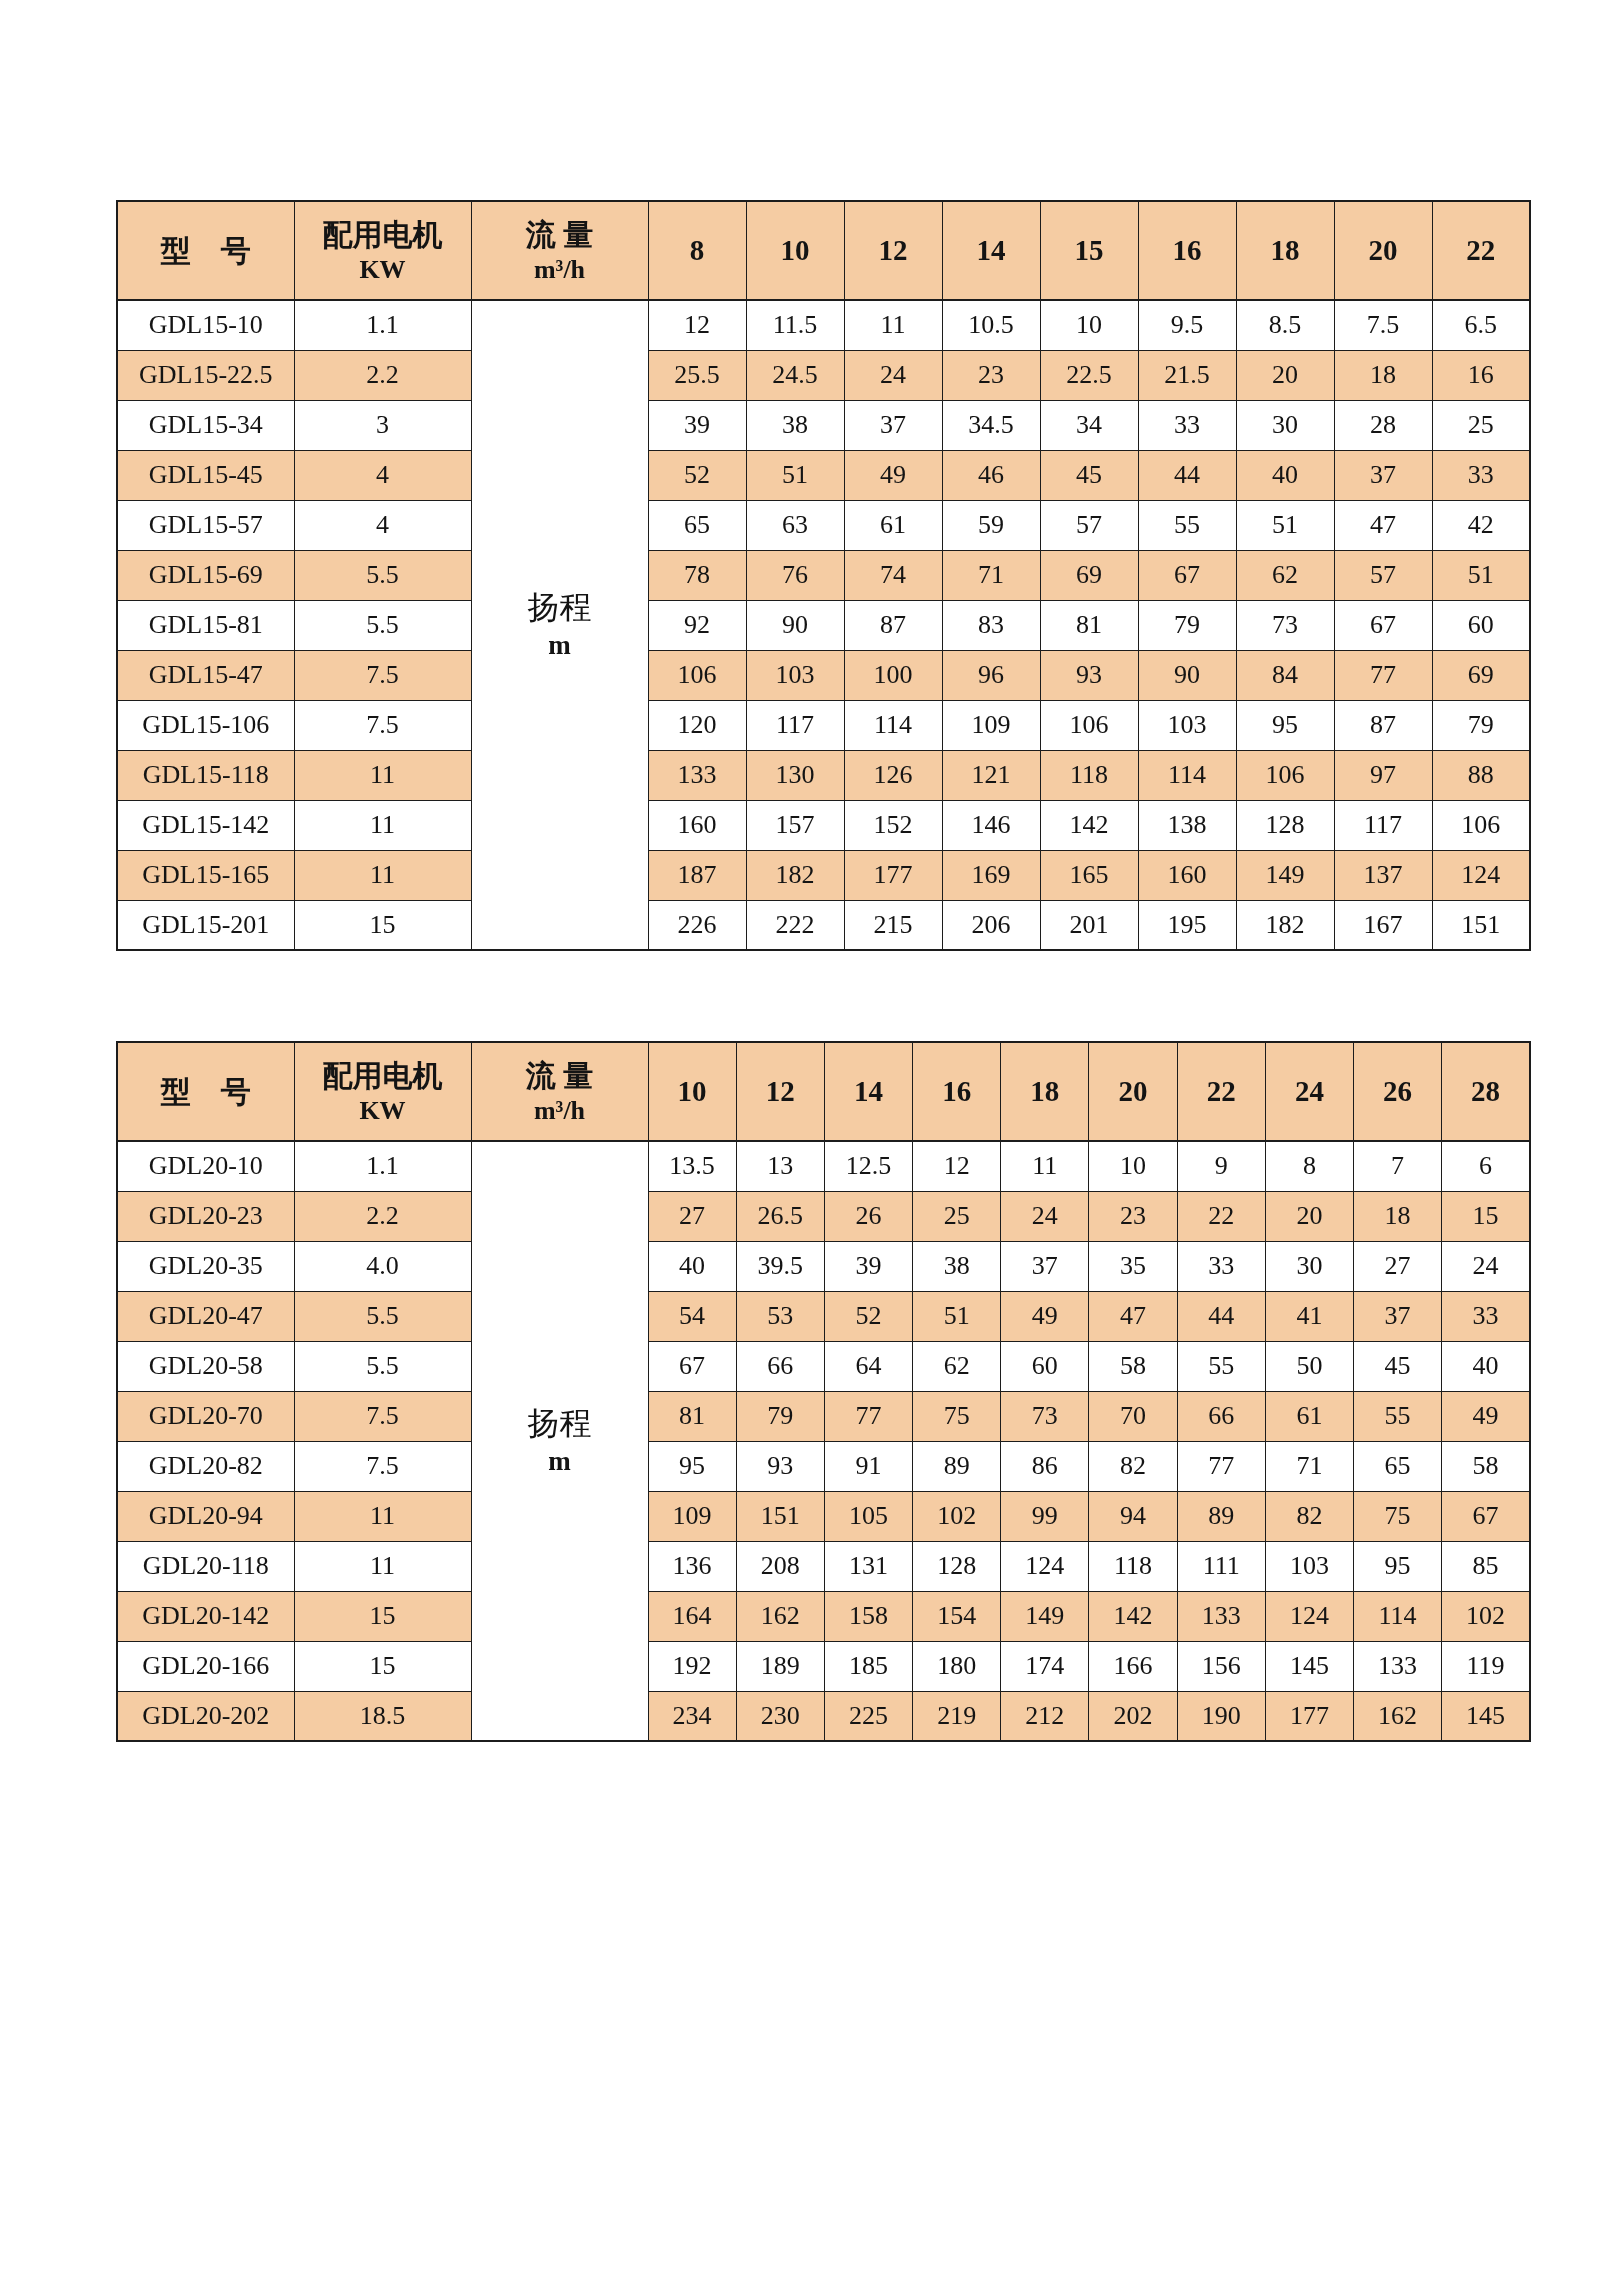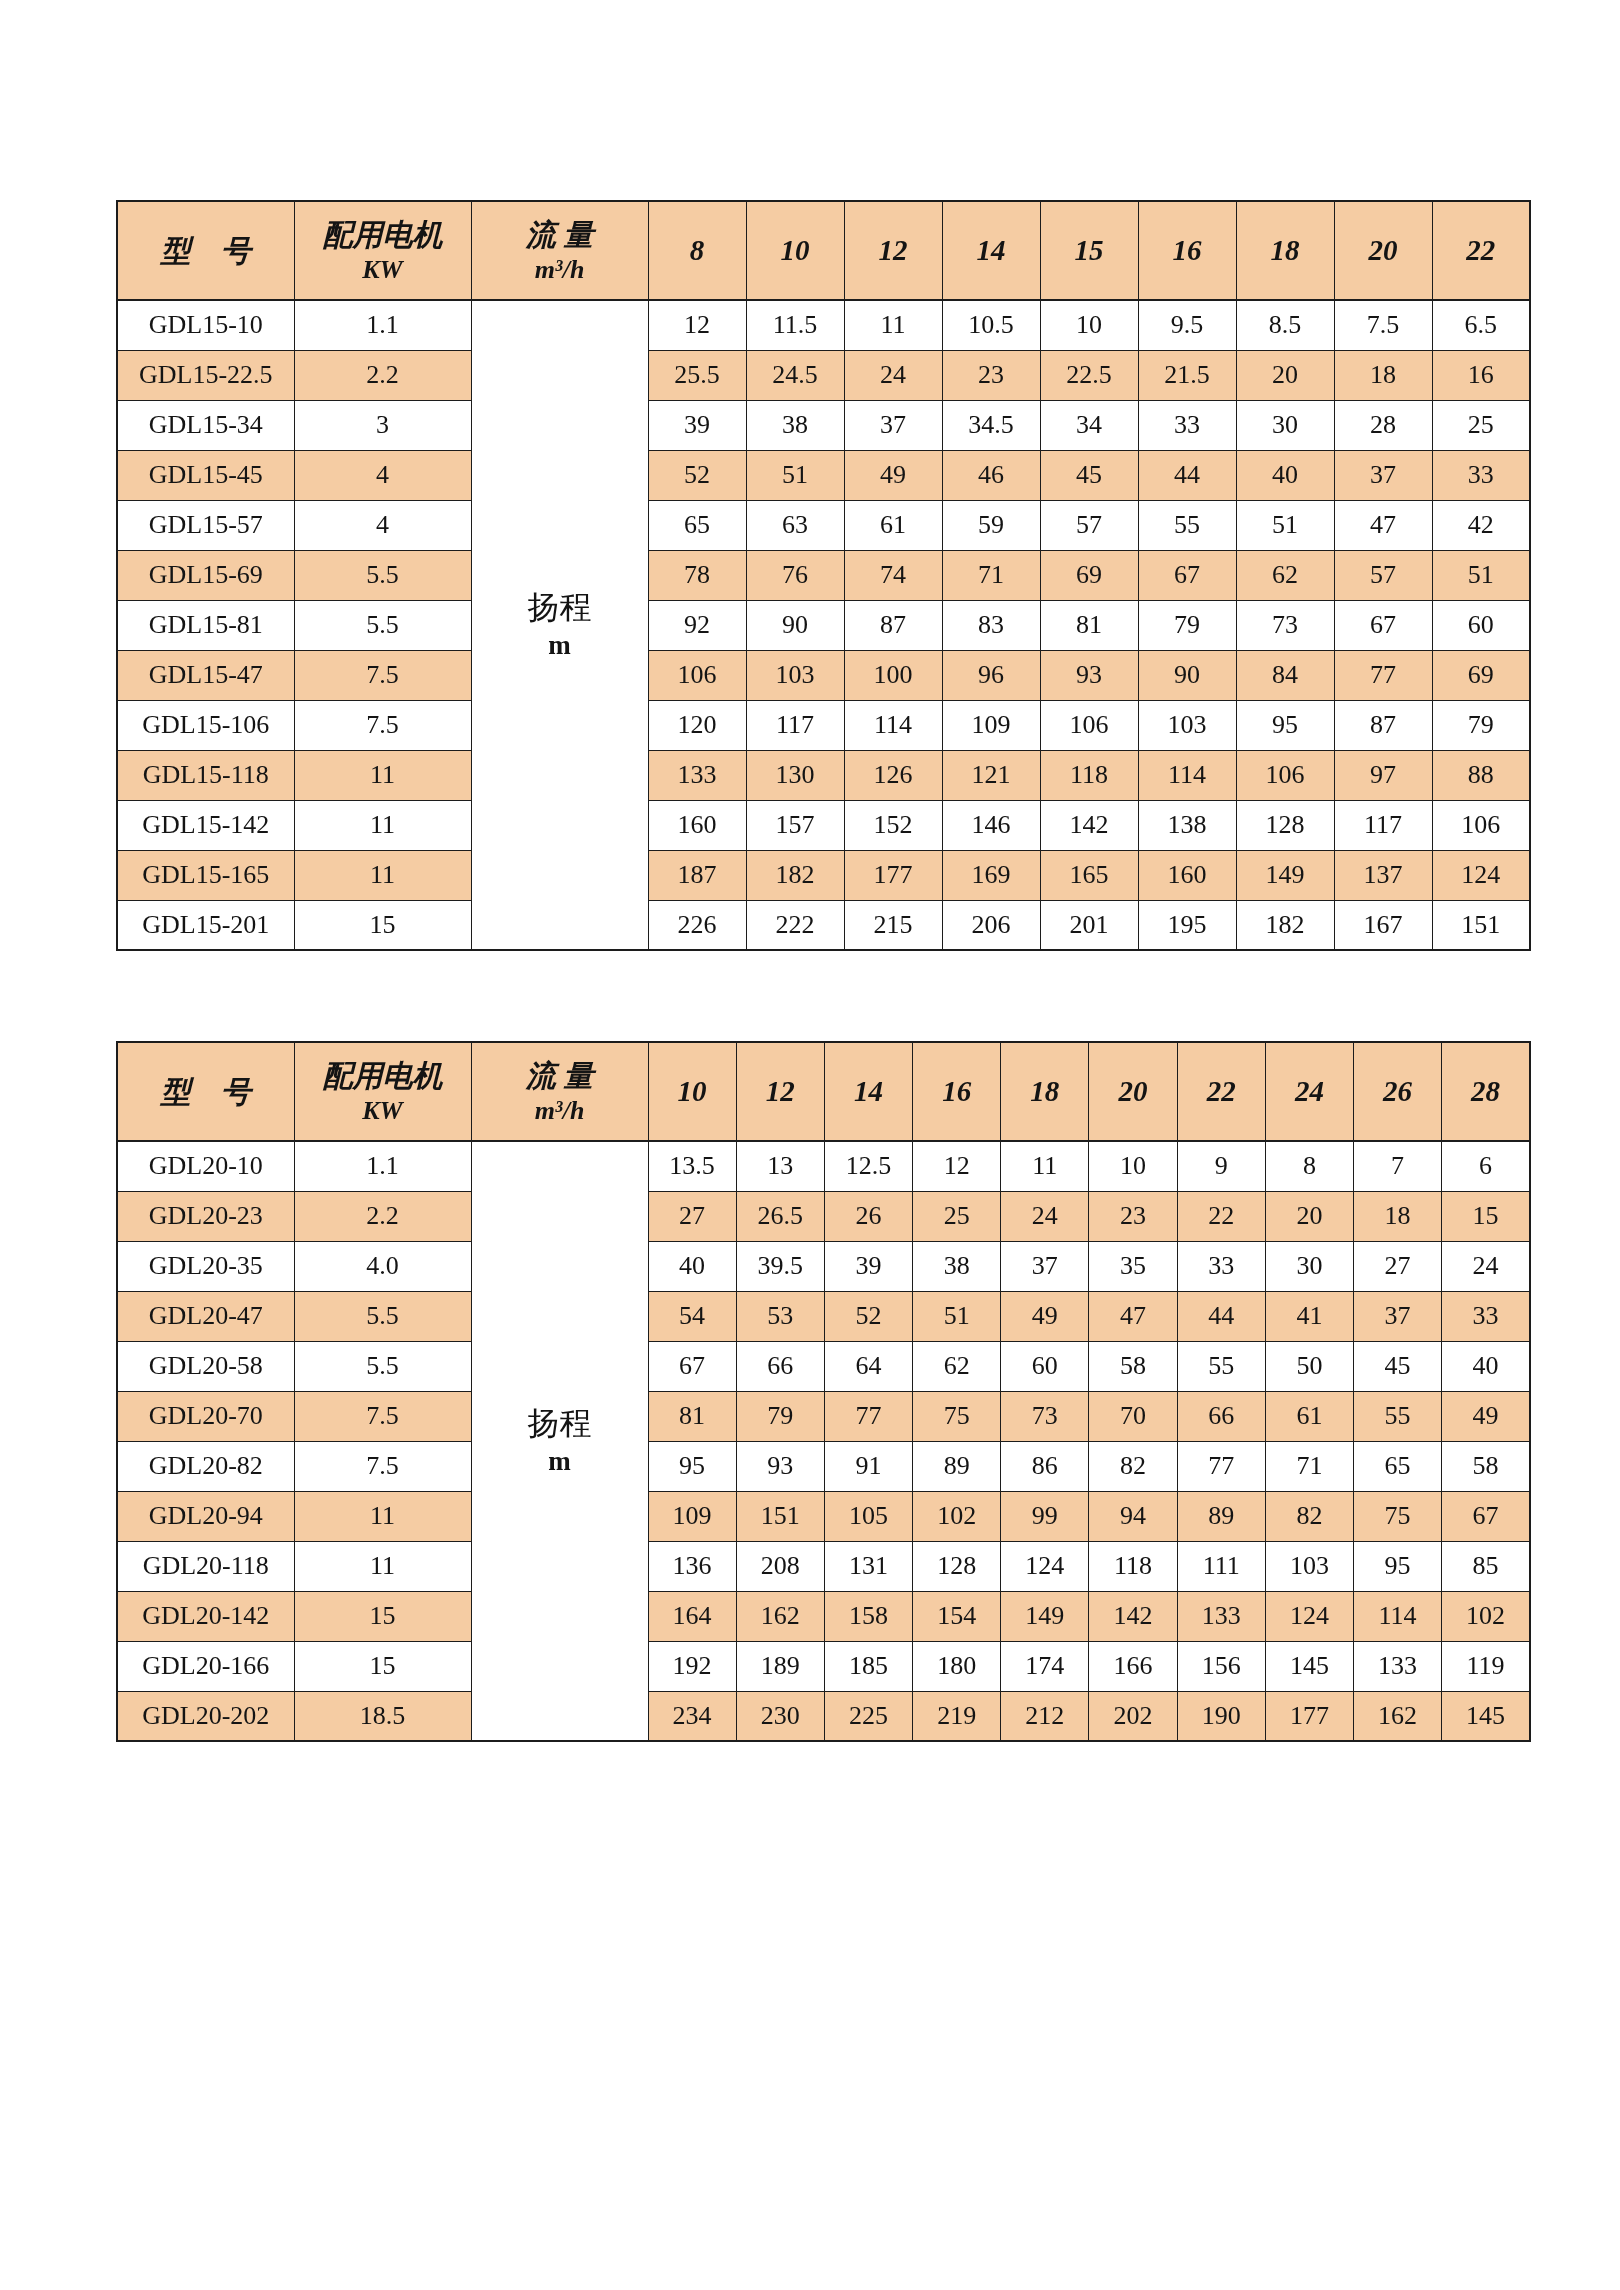--- a/index.html
+++ b/index.html
@@ -28,21 +28,20 @@
     vertical-align: middle;
     padding: 0;
     box-sizing: border-box;
     overflow: hidden;
   }
   .pump-table thead th {
     background: #F5CCA3;
     height: 99px;
     font-weight: bold;
     border-bottom: 2.7px solid #1c1c1c;
-    font-style: italic;
   }
   .pump-table tbody td { height: 50px; font-size: 26px; }
   .pump-table tbody tr.shaded td { background: #F5CCA3; }
   .hdr-main { font-size: 30px; font-weight: bold; line-height: 1.25; }
   .hdr-sub  { font-size: 26px; font-weight: bold; line-height: 1.2; }
   .flow-col-num { font-size: 29px; }
   td.model-cell { font-size: 26px; }
   td.kw-cell { font-size: 26px; }
   td.head-merged {
     background: #ffffff;

